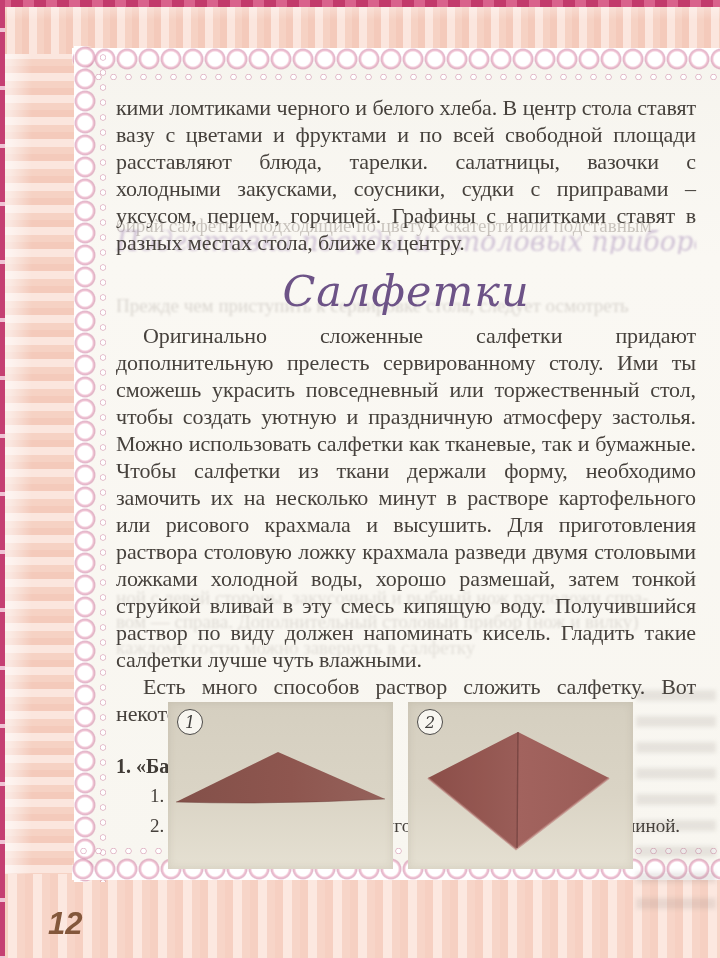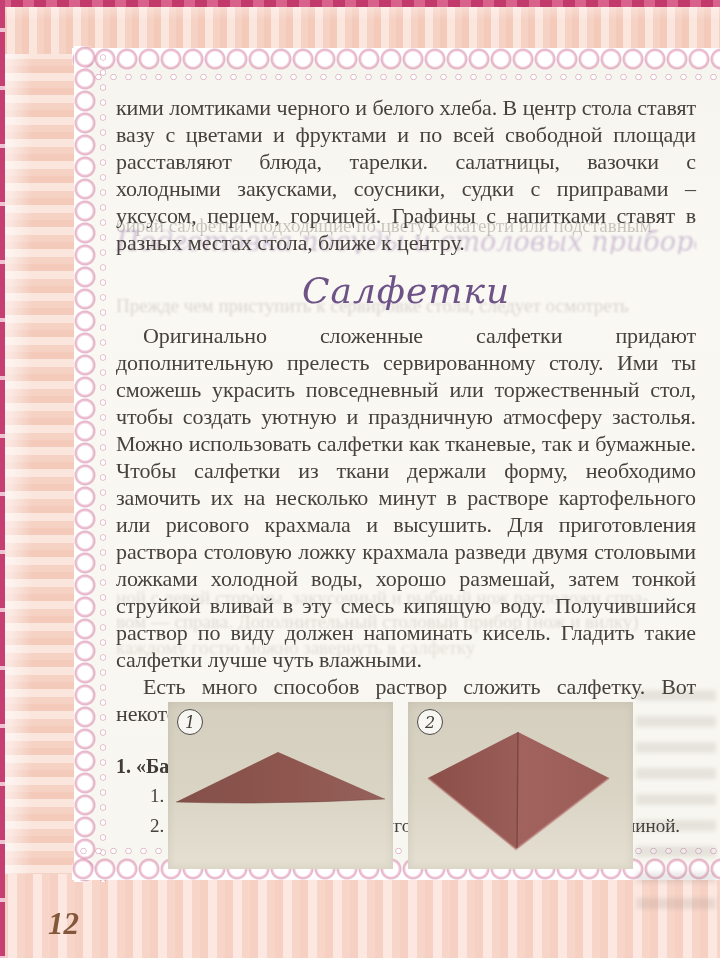--- a/index.html
+++ b/index.html
@@ -87,21 +87,21 @@
   }
   
   .content{position:absolute;inset:0;padding:40px 24px 0 36px;z-index:2;}
   .body-text{
     font-size:22px;line-height:27px;color:#46413c;text-align:justify;
     margin:0;letter-spacing:-0.1px;
   }
   .indent{text-indent:27px;}
   .heading{
     font-family:"DejaVu Serif",serif;font-style:italic;font-weight:500;
-    font-size:36px;line-height:44px;color:#6d5387;text-align:center;
+    font-size:43px;line-height:44px;color:#6d5387;text-align:center;
     margin:13px 0 9px;letter-spacing:1px;
   }
   .method-title{
     font-size:20px;line-height:26px;font-weight:bold;color:#403b36;
     margin:26px 0 2px;
   }
   .steps{margin:2px 0 0 34px;}
   .step{display:flex;font-size:19px;line-height:30px;color:#46413c;}
   .step-num{width:28px;flex:0 0 28px;}
   
@@ -115,21 +115,21 @@
   .badge{
     position:absolute;top:7px;left:9px;width:26px;height:26px;
     border:1.6px solid #4c4a48;border-radius:50%;
     background:#f8f6f0;color:#3f3d3b;
     font-family:"DejaVu Serif",serif;font-style:italic;font-size:16px;line-height:25px;
     text-align:center;box-sizing:border-box;
   }
   
   .pagenum{
     position:absolute;left:48px;bottom:16px;z-index:3;
-    font-family:Liberation Serif, serif;font-style:italic;font-weight:bold;
+    font-family:Liberation Sans, sans-serif;font-style:italic;font-weight:bold;
     font-size:31px;color:#83573b;
   }
 </style>
 </head>
 <body>
 
 <div>
 
   <div class="band band-left"></div>
   <div class="band band-top"></div>

